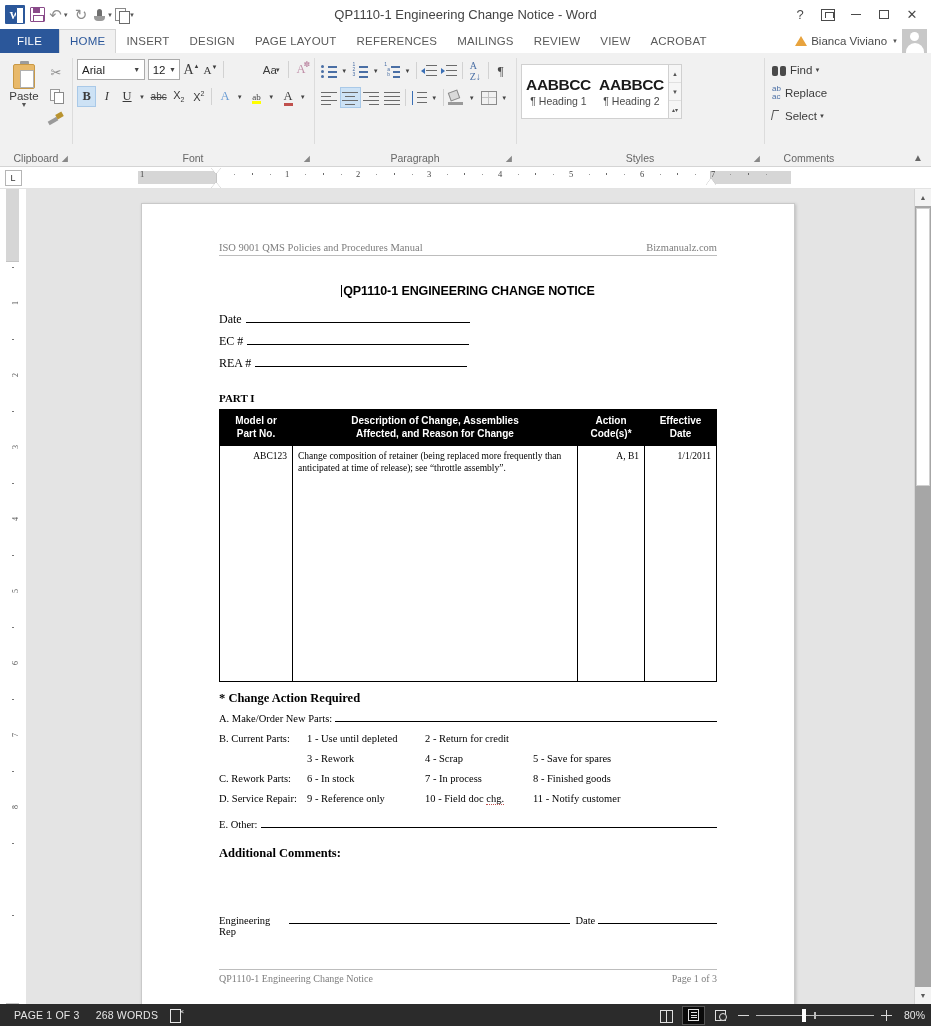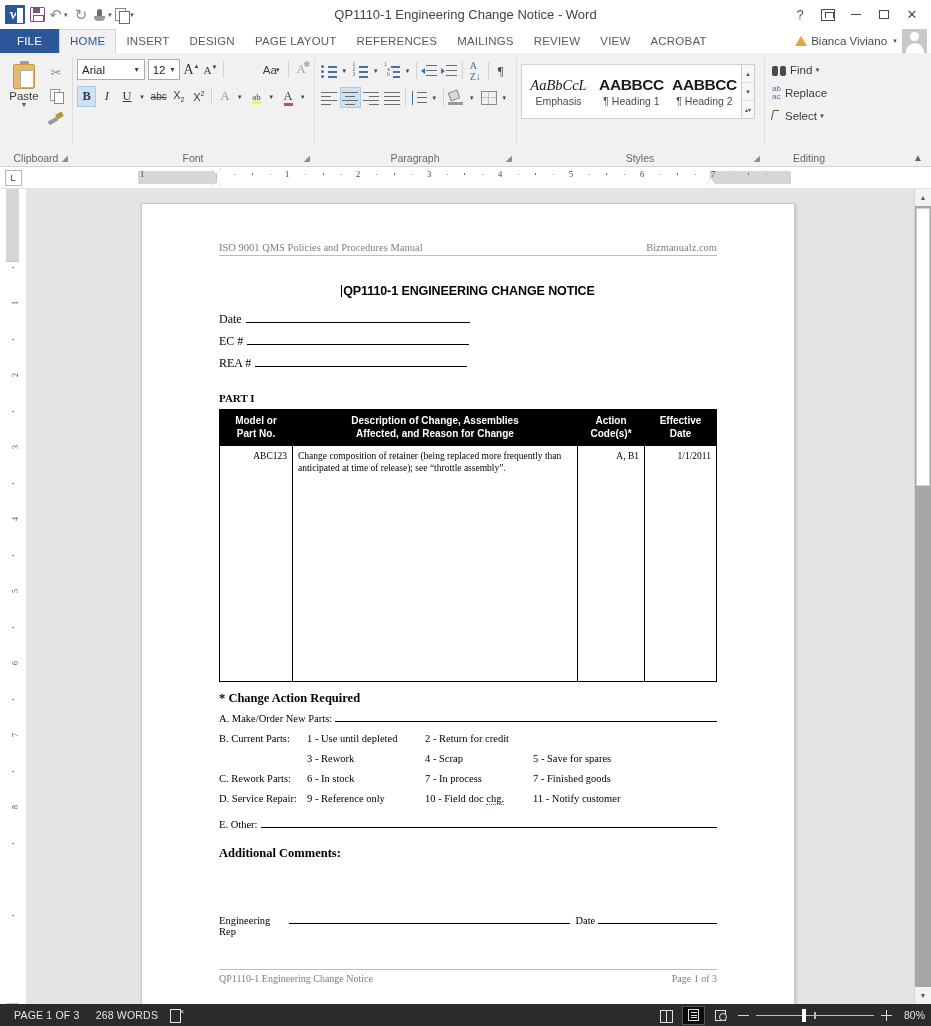--- a/index.html
+++ b/index.html
@@ -577,24 +577,20 @@
           </div>
       </div>
       <div class="grp-label">Paragraph</div>
       <div class="grp-dlg">◢</div>
     </div>
 
     <div class="grp" style="width:248px">
       <div class="styles-gallery" style="margin-top:4px">
         <div class="sty-box">
           <div class="sty-item">
-            <div class="sty-prev emph">AaBbCcL</div>
-            <div class="sty-name">Emphasis</div>
-          </div>
-          <div class="sty-item">
             <div class="sty-prev h1">AABBCC</div>
             <div class="sty-name">¶ Heading 1</div>
           </div>
           <div class="sty-item">
             <div class="sty-prev h1">AABBCC</div>
             <div class="sty-name">¶ Heading 2</div>
           </div>
         </div>
         <div class="sty-scroll">
           <div>▲</div>
@@ -616,21 +612,21 @@
         <div class="edit-btn">
           <span class="abac">ab<br>ac</span>
           <span>Replace</span>
         </div>
         <div class="edit-btn">
           <span class="cursor-ico"></span>
           <span>Select</span>
           <span class="caret-sm">▼</span>
         </div>
       </div>
-      <div class="grp-label">Editing</div>
+      <div class="grp-label">Comments</div>
     </div>
 
     <div class="collapse-ribbon">▲</div>
   </div>
 
   <div class="ruler-row">
     <div class="tabsel">
         <span>L</span>
       </div>
     <div class="hruler">
@@ -786,21 +782,21 @@
             <div class="code-row">
               <div class="cat"></div>
               <div class="c1">3 - Rework</div>
               <div class="c2">4 - Scrap</div>
               <div class="c3">5 - Save for spares</div>
             </div>
             <div class="code-row">
               <div class="cat">C. Rework Parts:</div>
               <div class="c1">6 - In stock</div>
               <div class="c2">7 - In process</div>
-              <div class="c3">7 - Finished goods</div>
+              <div class="c3">8 - Finished goods</div>
             </div>
             <div class="code-row">
               <div class="cat">D. Service Repair:</div>
               <div class="c1">9 - Reference only</div>
               <div class="c2">10 - Field doc <span class="sq-wavy">chg.</span></div>
               <div class="c3">11 - Notify customer</div>
             </div>
           </div>
 
           <div class="otherline" style="margin-top:14px">

